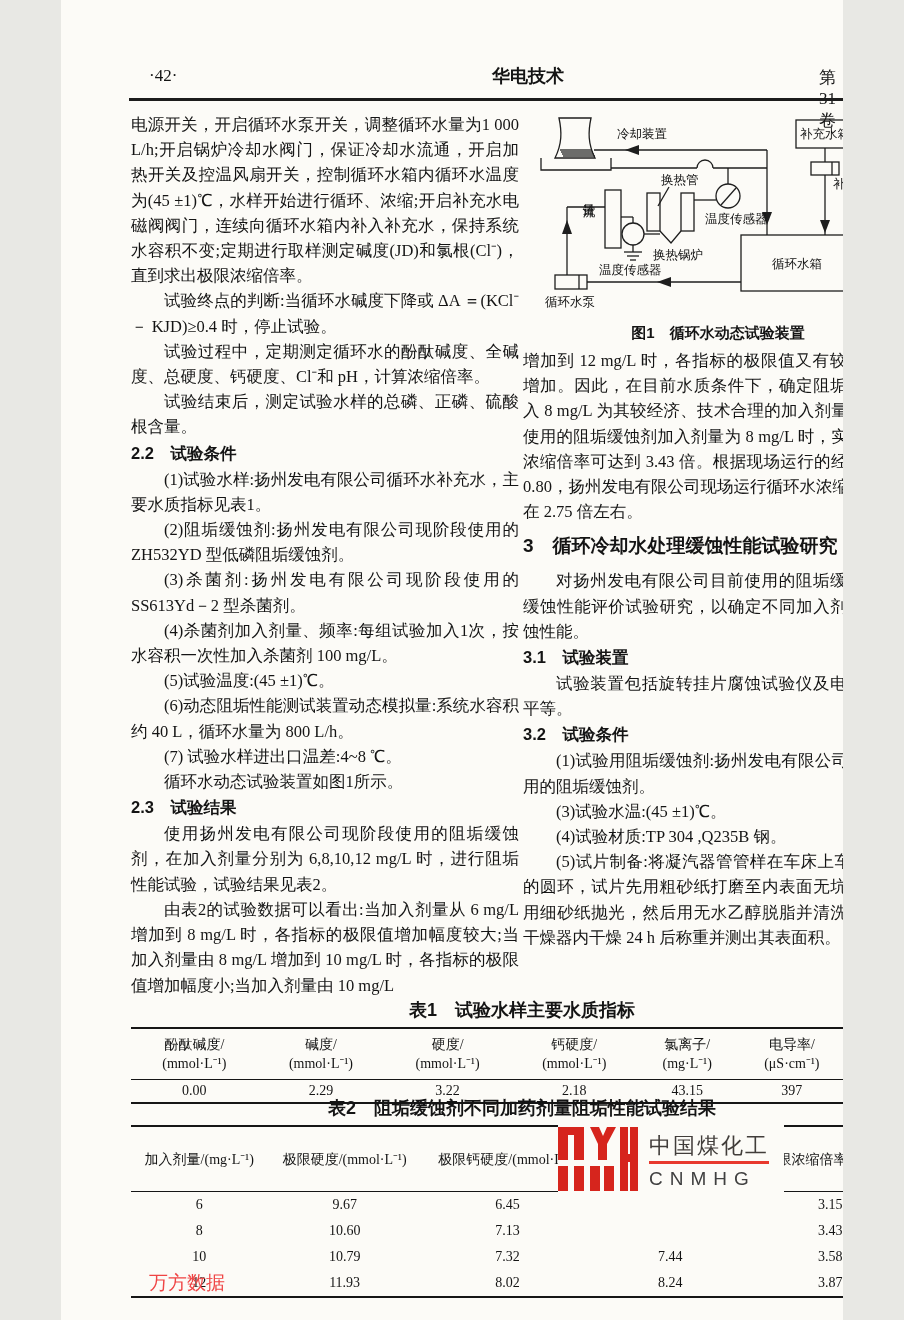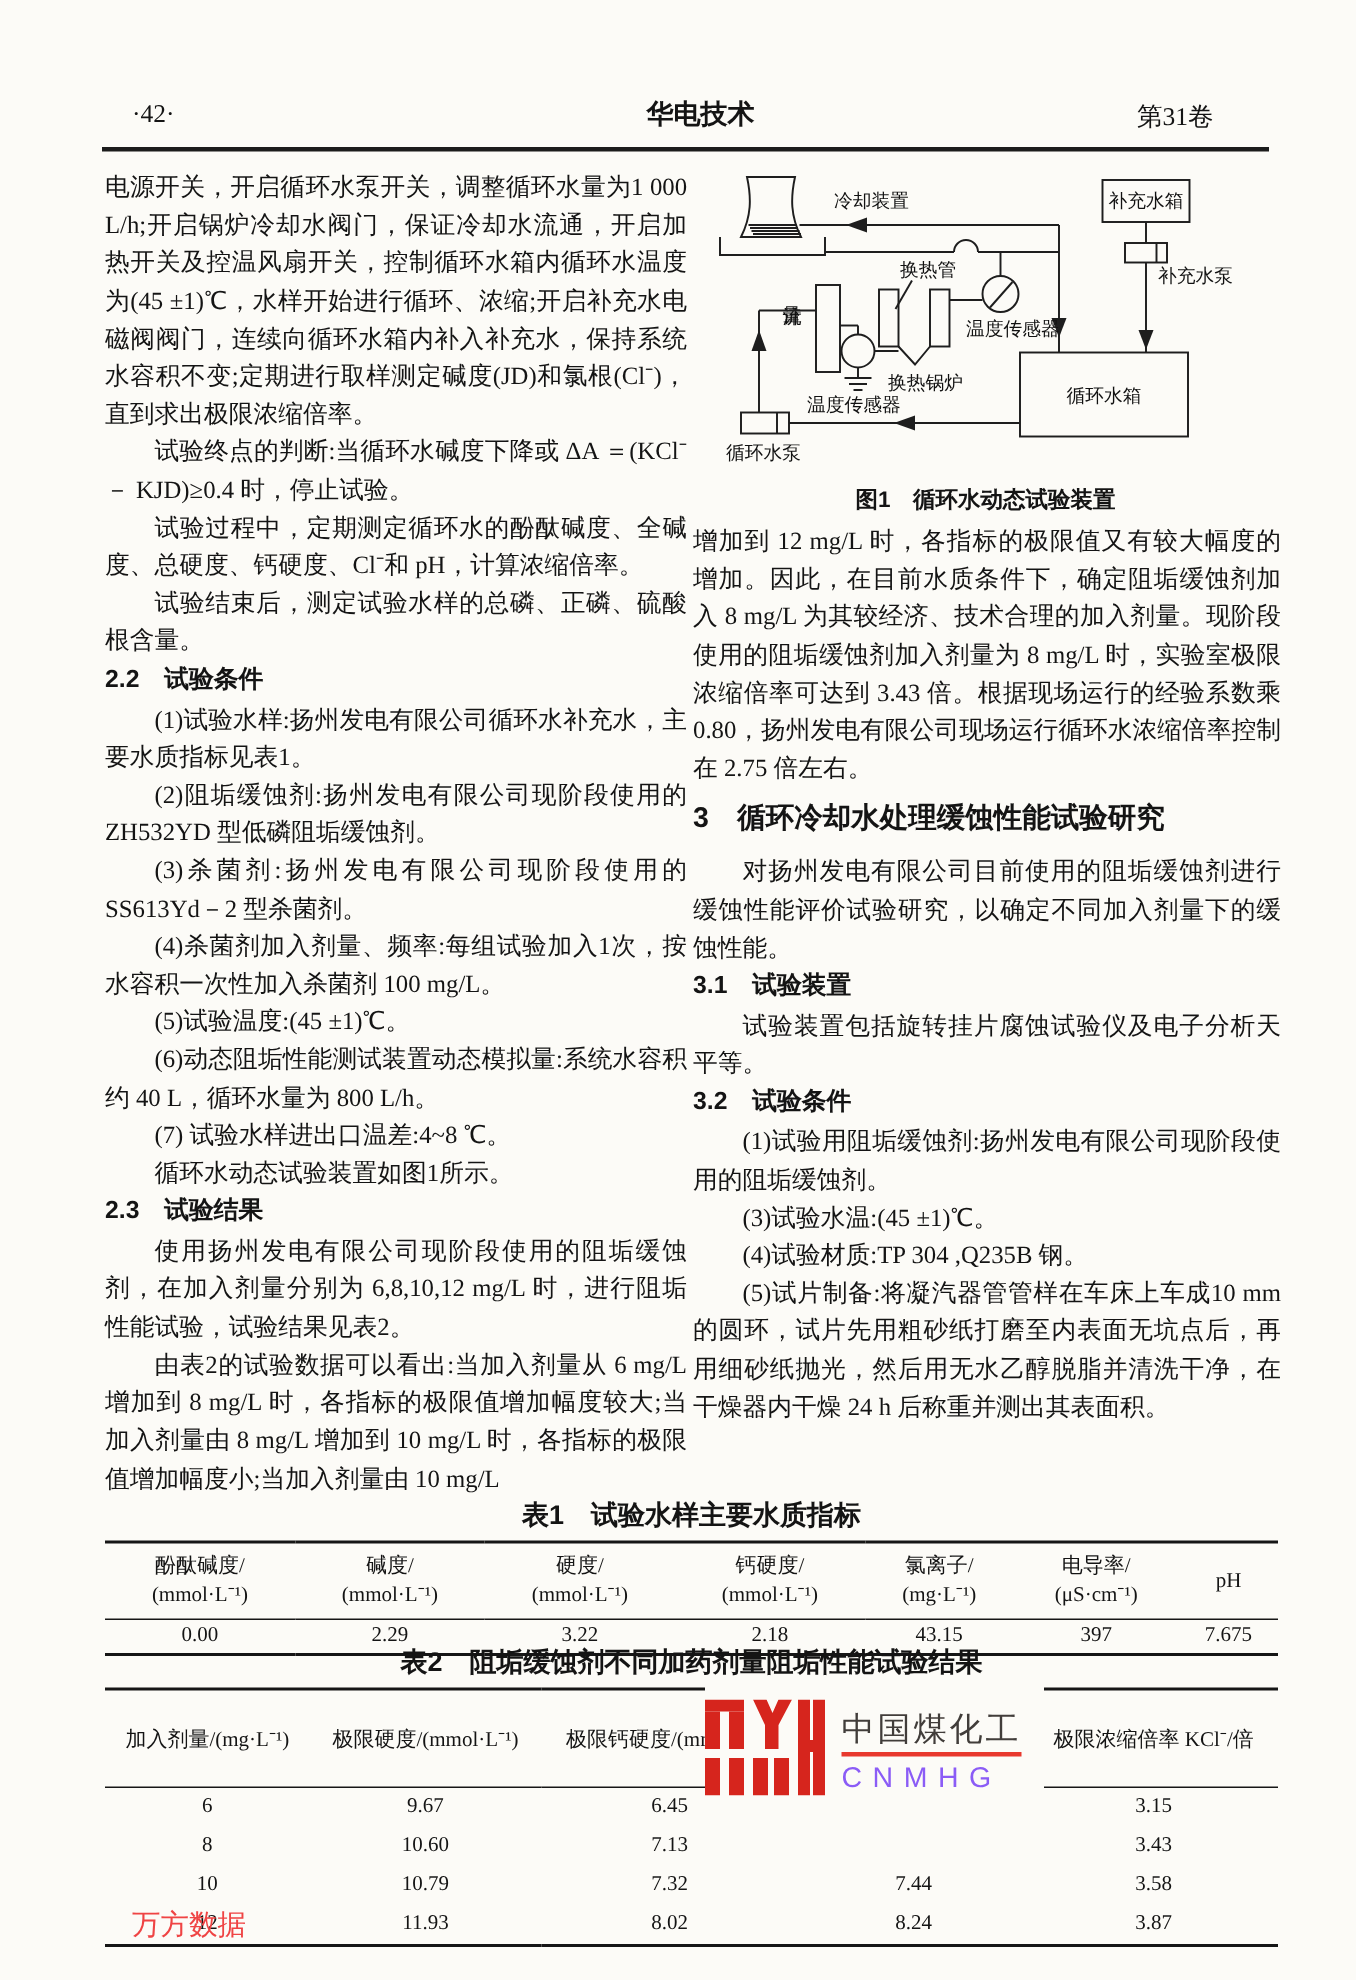--- a/index.html
+++ b/index.html
@@ -1,17 +1,17 @@
 <!DOCTYPE html>
 <html><head>
 <meta charset="utf-8">
 <style>
   html,body { margin:0; padding:0; background:#e8e8e4; }
   .page {
-    position:relative; width:904px; height:1320px; margin:0 auto;
+    position:relative; width:782px; height:1320px; margin:0 auto;
     background:#fcfbf7; color:#141414; overflow:hidden;
     font-family:"Liberation Serif", serif;
   }
   
   .hdr-text { position:absolute; font-size:17px; }
   .hdr-rule { position:absolute; left:68px; top:98px; width:778px; height:3px; background:#1c1c1c; }
   
   .col { position:absolute; text-align:justify; }
   .para { margin:0; font-size:16.5px; line-height:25.2px; }
   .indent { text-indent:2em; }
@@ -31,26 +31,26 @@
                  font-family:"Liberation Sans", sans-serif; }
   table { width:100%; border-collapse:collapse; font-size:14px;
           border-top:2.5px solid #161616; border-bottom:2.5px solid #161616; }
   thead tr { border-bottom:1.5px solid #161616; }
   th, td { text-align:center; font-weight:normal; padding:3px 2px; }
   .t1 thead th { padding:6px 2px; }
   .t1 .hline { line-height:19px; }
   .t2 thead th { padding:22px 2px; }
   .t2 td { padding:5px 2px; }
   
-  .watermark { position:absolute; left:470px; top:1121px; width:226px; height:76px;
-               background:#fcfbf7; display:flex; align-items:flex-end; gap:11px; }
+  .watermark { position:absolute; left:497px; top:1121px; width:226px; height:76px;
+               background:#fcfbf7; display:flex; align-items:center; gap:11px; }
   .wm-text { padding-top:6px; font-family:"Liberation Sans", sans-serif; }
   .wm-title { font-size:22px; color:#413d3a; letter-spacing:2px; line-height:24px;
               border-bottom:3px solid #e8392e; padding-bottom:3px; }
-  .wm-sub { font-size:19px; color:#8b5cf6; letter-spacing:7px; margin-top:4px; }
+  .wm-sub { font-size:19px; color:#404040; letter-spacing:7px; margin-top:4px; }
   
   .footer { position:absolute; left:88px; top:1270px; font-size:19px; color:#ef4444;
             font-family:"Liberation Sans", sans-serif; }
 </style>
 </head>
 <body>
 
 <div class="page">
 
   <div class="hdr-text" style="left:88px; top:66px;">·42·</div>

